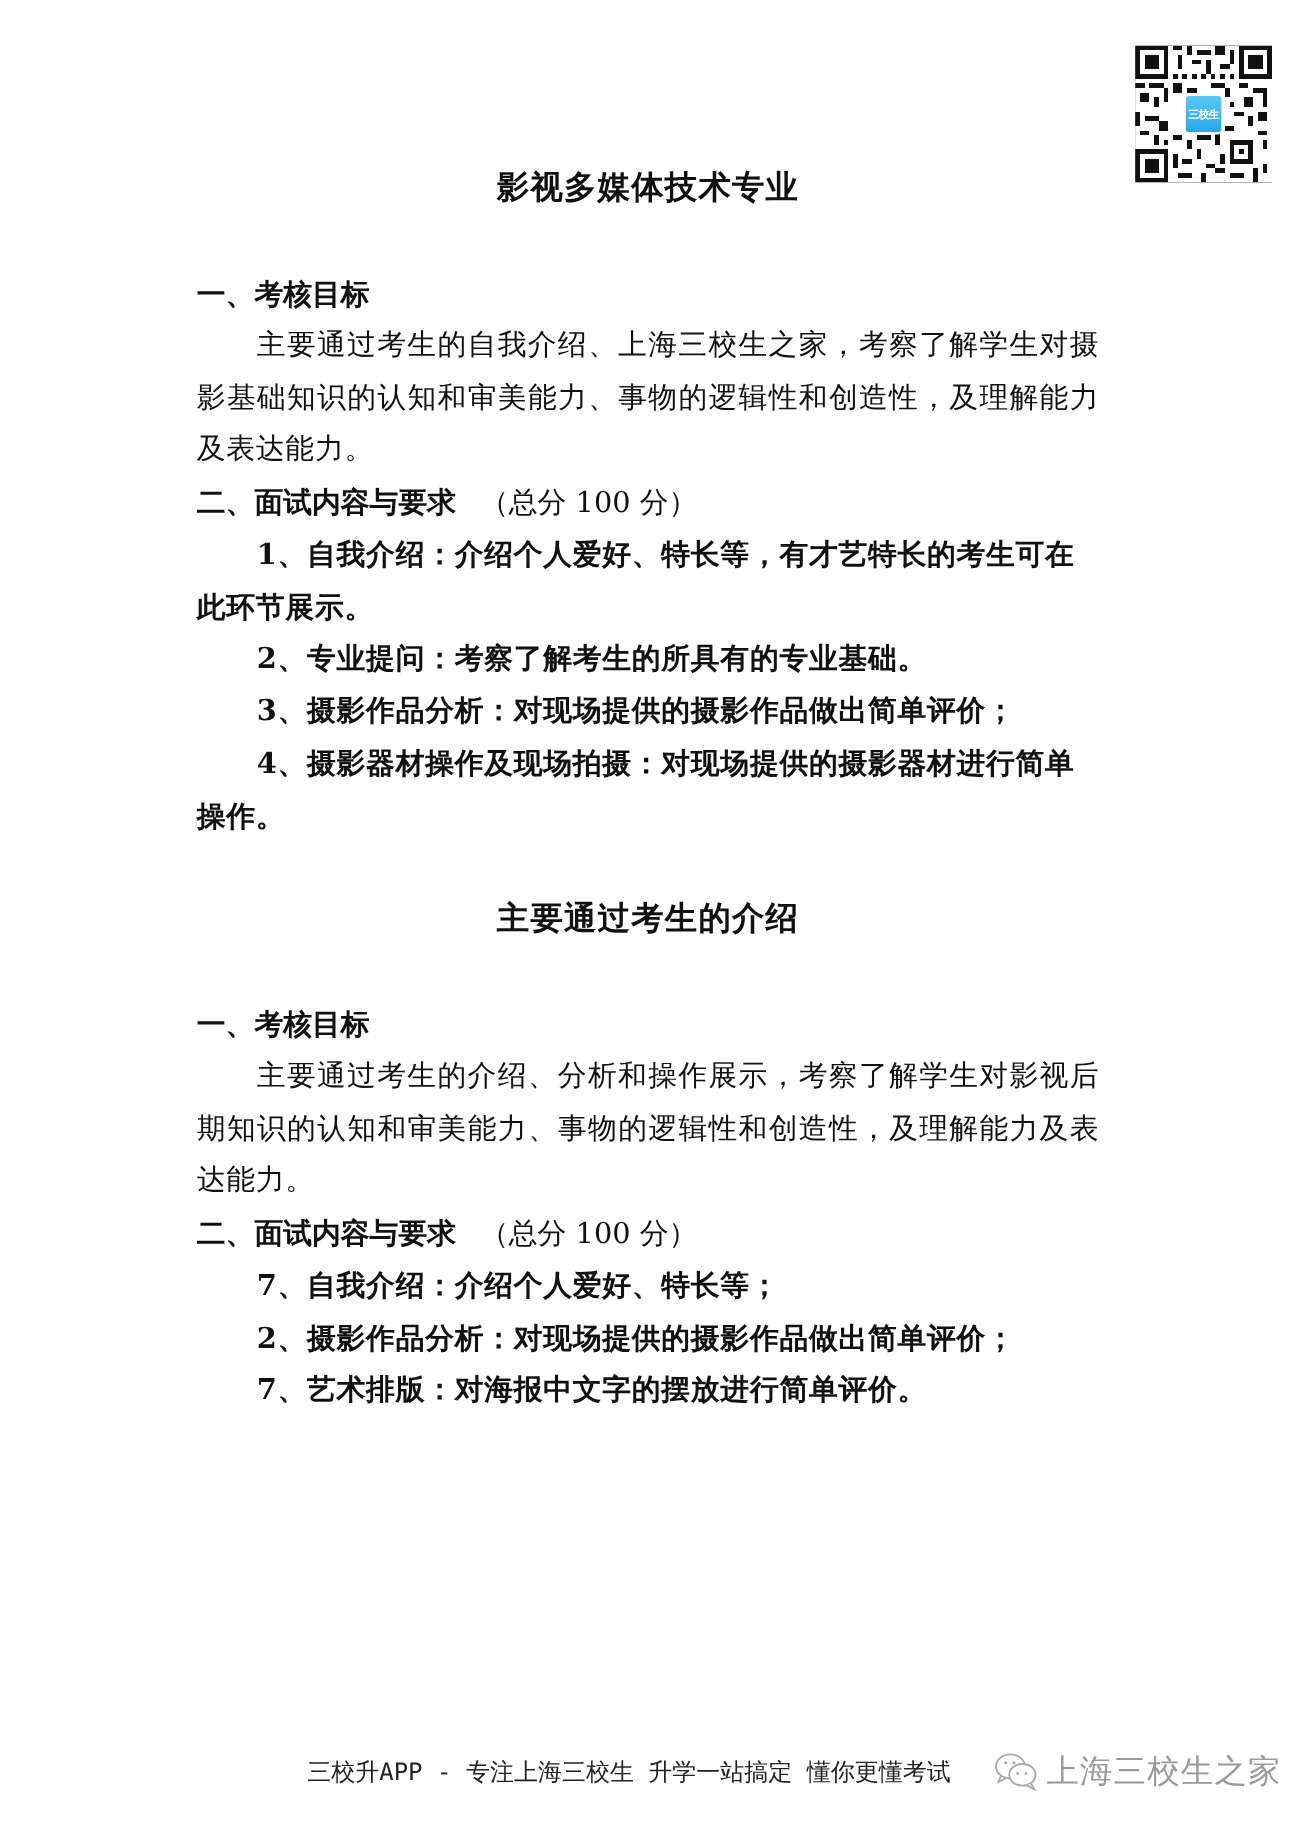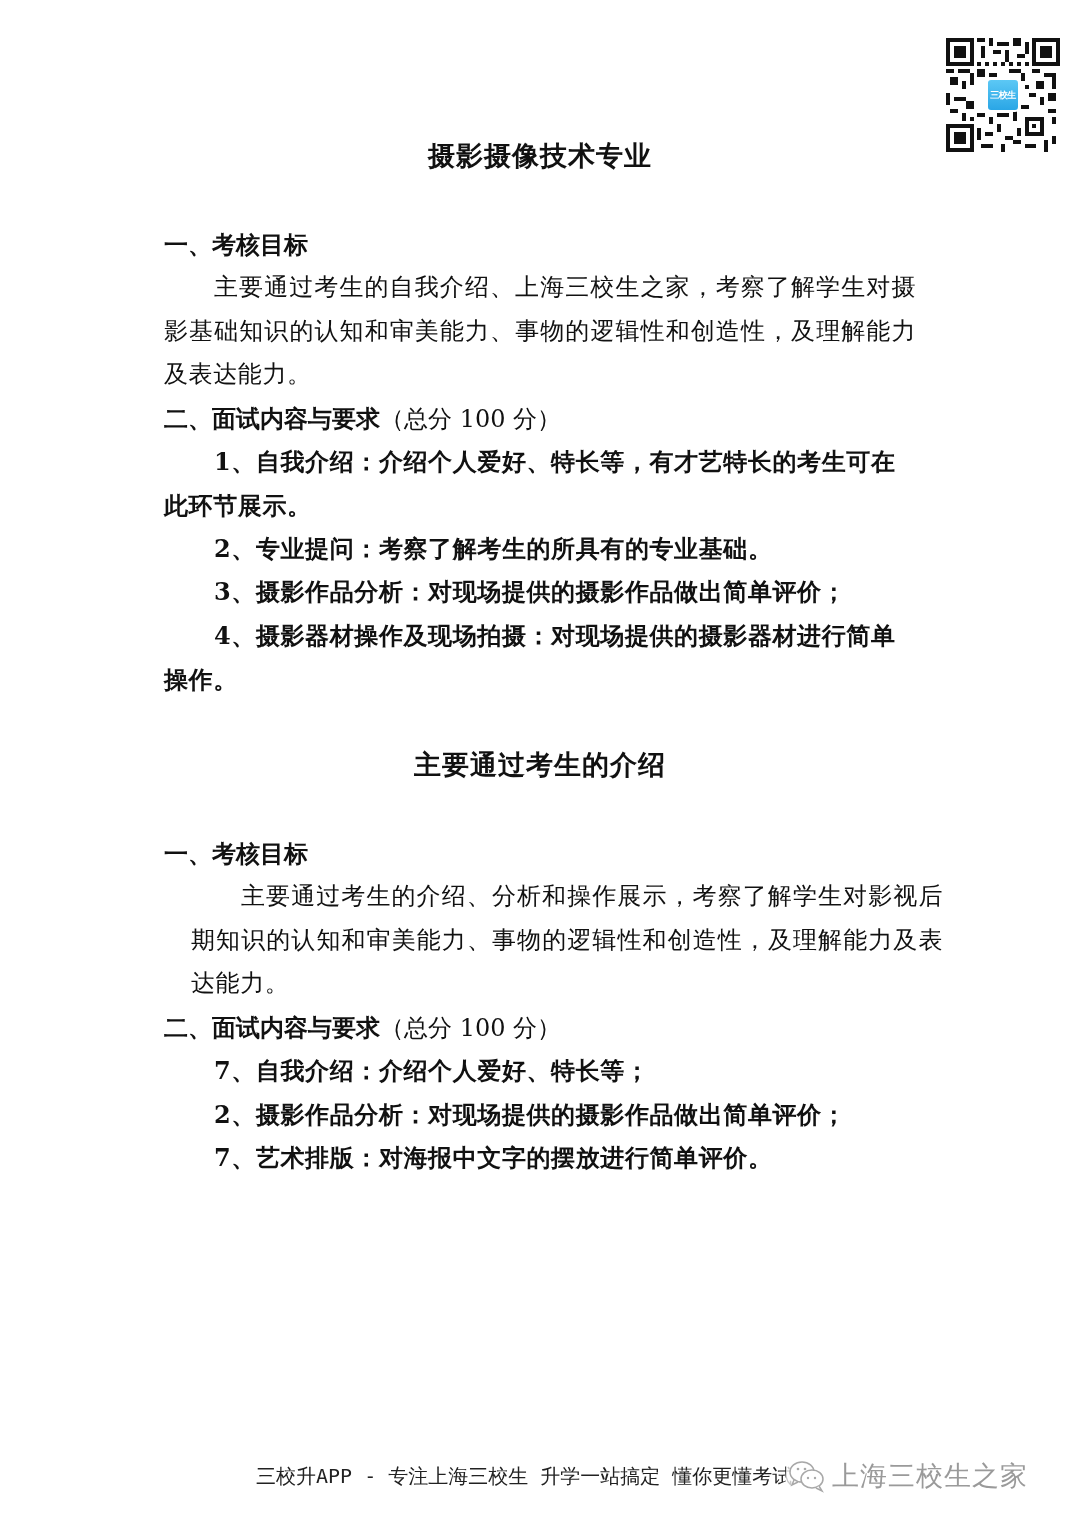--- a/index.html
+++ b/index.html
@@ -24,38 +24,38 @@
     .section-title {
       position: absolute; left: 0; width: 752px; text-align: center;
       font-family: "DejaVu Sans", sans-serif; font-weight: bold; font-size: 27px;
       letter-spacing: 1px;
     }
     .h {
       position: absolute; left: 0;
       font-family: "DejaVu Sans", sans-serif; font-weight: bold; font-size: 24px;
       white-space: nowrap;
     }
-    .h .note { font-family: "DejaVu Serif", serif; font-weight: normal; }
+    .h .note { font-family: "DejaVu Serif", serif; font-weight: normal; margin-left: 20px; }
     .p {
       position: absolute; left: 0; width: 752px;
       font-size: 24px; line-height: 43.5px; text-align: justify;
       text-indent: 50px; letter-spacing: 0.6px;
     }
     .li {
       position: absolute; left: 0; width: 752px;
       font-size: 24px; line-height: 43.5px;
       text-indent: 50px; letter-spacing: 0.6px; font-weight: bold;
     }
     .footer {
       position: absolute; left: 256px; top: 1463px;
       font-family: "DejaVu Sans Mono", monospace; font-size: 20px; color: #222;
       white-space: nowrap;
     }
     .watermark {
-      position: absolute; left: 786px; top: 1458px; display: flex; align-items: center;
+      position: absolute; left: 826px; top: 1458px; display: flex; align-items: center;
       background: rgba(255,255,255,0.75); padding-left: 2px;
     }
     .watermark span {
       font-family: "DejaVu Sans", sans-serif; font-size: 27px; color: #9a9a9a;
       font-weight: 300; letter-spacing: 1px;
     }
     .wechat-icon { width: 38px; height: 34px; margin-right: 6px; }
   </style>
 </head>
 <body>
@@ -128,37 +128,37 @@
       <rect x="20" y="27" width="3" height="1"></rect>
         <rect x="25" y="26" width="1" height="3"></rect>
         <rect x="27" y="25" width="1" height="2"></rect>
     </g>
   </svg>
   <div class="qr-logo">三校生</div>
 </div>
 
 <div class="doc">
 
-  <div class="section-title" style="top:138px;">摄影摄像技术专业</div>
+  <div class="section-title" style="top:138px;">影视多媒体技术专业</div>
 
   <div class="h" style="top:229px;">一、考核目标</div>
   <div class="p" style="top:266px;">主要通过考生的自我介绍、上海三校生之家，考察了解学生对摄影基础知识的认知和审美能力、事物的逻辑性和创造性，及理解能力及表达能力。</div>
 
   <div class="h" style="top:403px;">
     <span>二、面试内容与要求</span><span class="note">（总分 100 分）</span>
   </div>
   <div class="li" style="top:440px;">1、自我介绍：介绍个人爱好、特长等，有才艺特长的考生可在此环节展示。</div>
   <div class="li" style="top:527px;">2、专业提问：考察了解考生的所具有的专业基础。</div>
   <div class="li" style="top:570px;">3、摄影作品分析：对现场提供的摄影作品做出简单评价；</div>
   <div class="li" style="top:614px;">4、摄影器材操作及现场拍摄：对现场提供的摄影器材进行简单操作。</div>
 
   <div class="section-title" style="top:747px;">主要通过考生的介绍</div>
 
   <div class="h" style="top:838px;">一、考核目标</div>
-  <div class="p" style="top:875px;margin-left:27px;">主要通过考生的介绍、分析和操作展示，考察了解学生对影视后期知识的认知和审美能力、事物的逻辑性和创造性，及理解能力及表达能力。</div>
+  <div class="p" style="top:875px;">主要通过考生的介绍、分析和操作展示，考察了解学生对影视后期知识的认知和审美能力、事物的逻辑性和创造性，及理解能力及表达能力。</div>
 
   <div class="h" style="top:1012px;">
     <span>二、面试内容与要求</span><span class="note">（总分 100 分）</span>
   </div>
   <div class="li" style="top:1049px;">7、自我介绍：介绍个人爱好、特长等；</div>
   <div class="li" style="top:1093px;">2、摄影作品分析：对现场提供的摄影作品做出简单评价；</div>
   <div class="li" style="top:1136px;">7、艺术排版：对海报中文字的摆放进行简单评价。</div>
 </div>
 
 <div class="footer">三校升APP - 专注上海三校生 升学一站搞定 懂你更懂考试</div>

